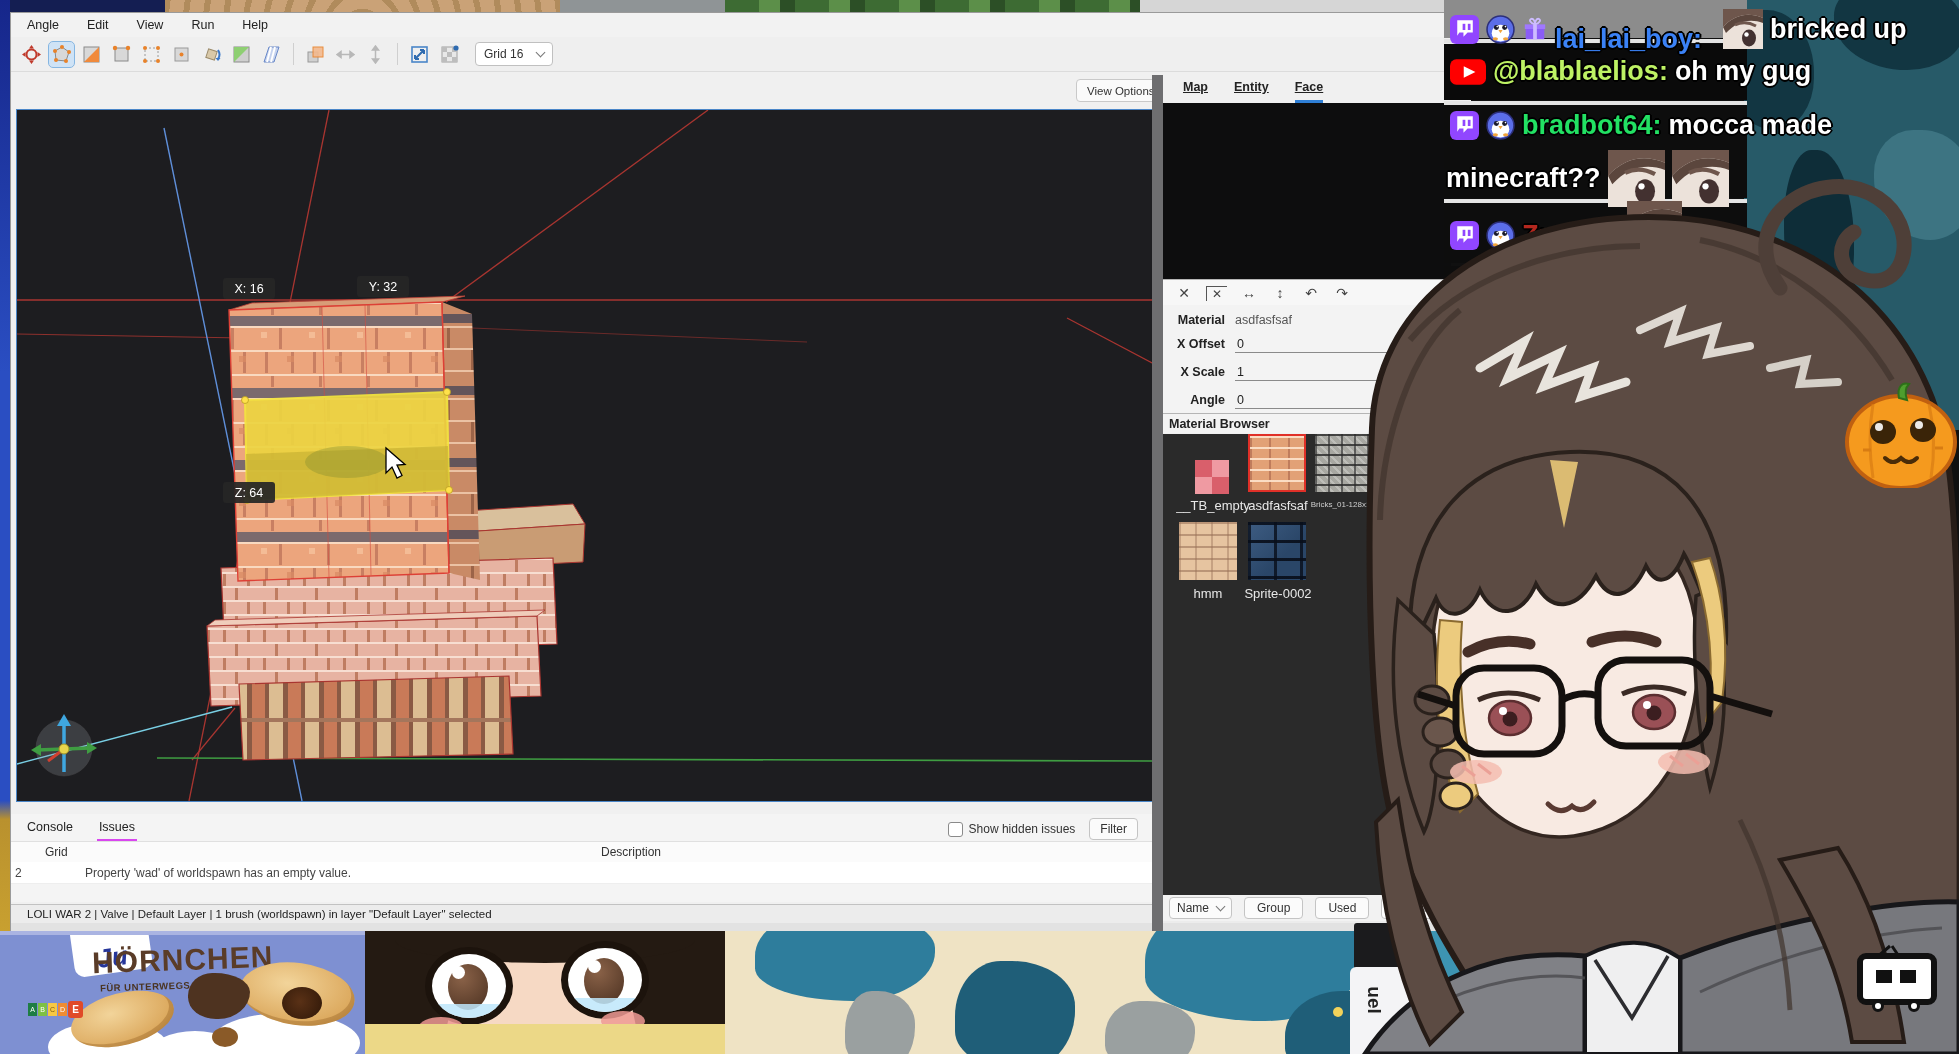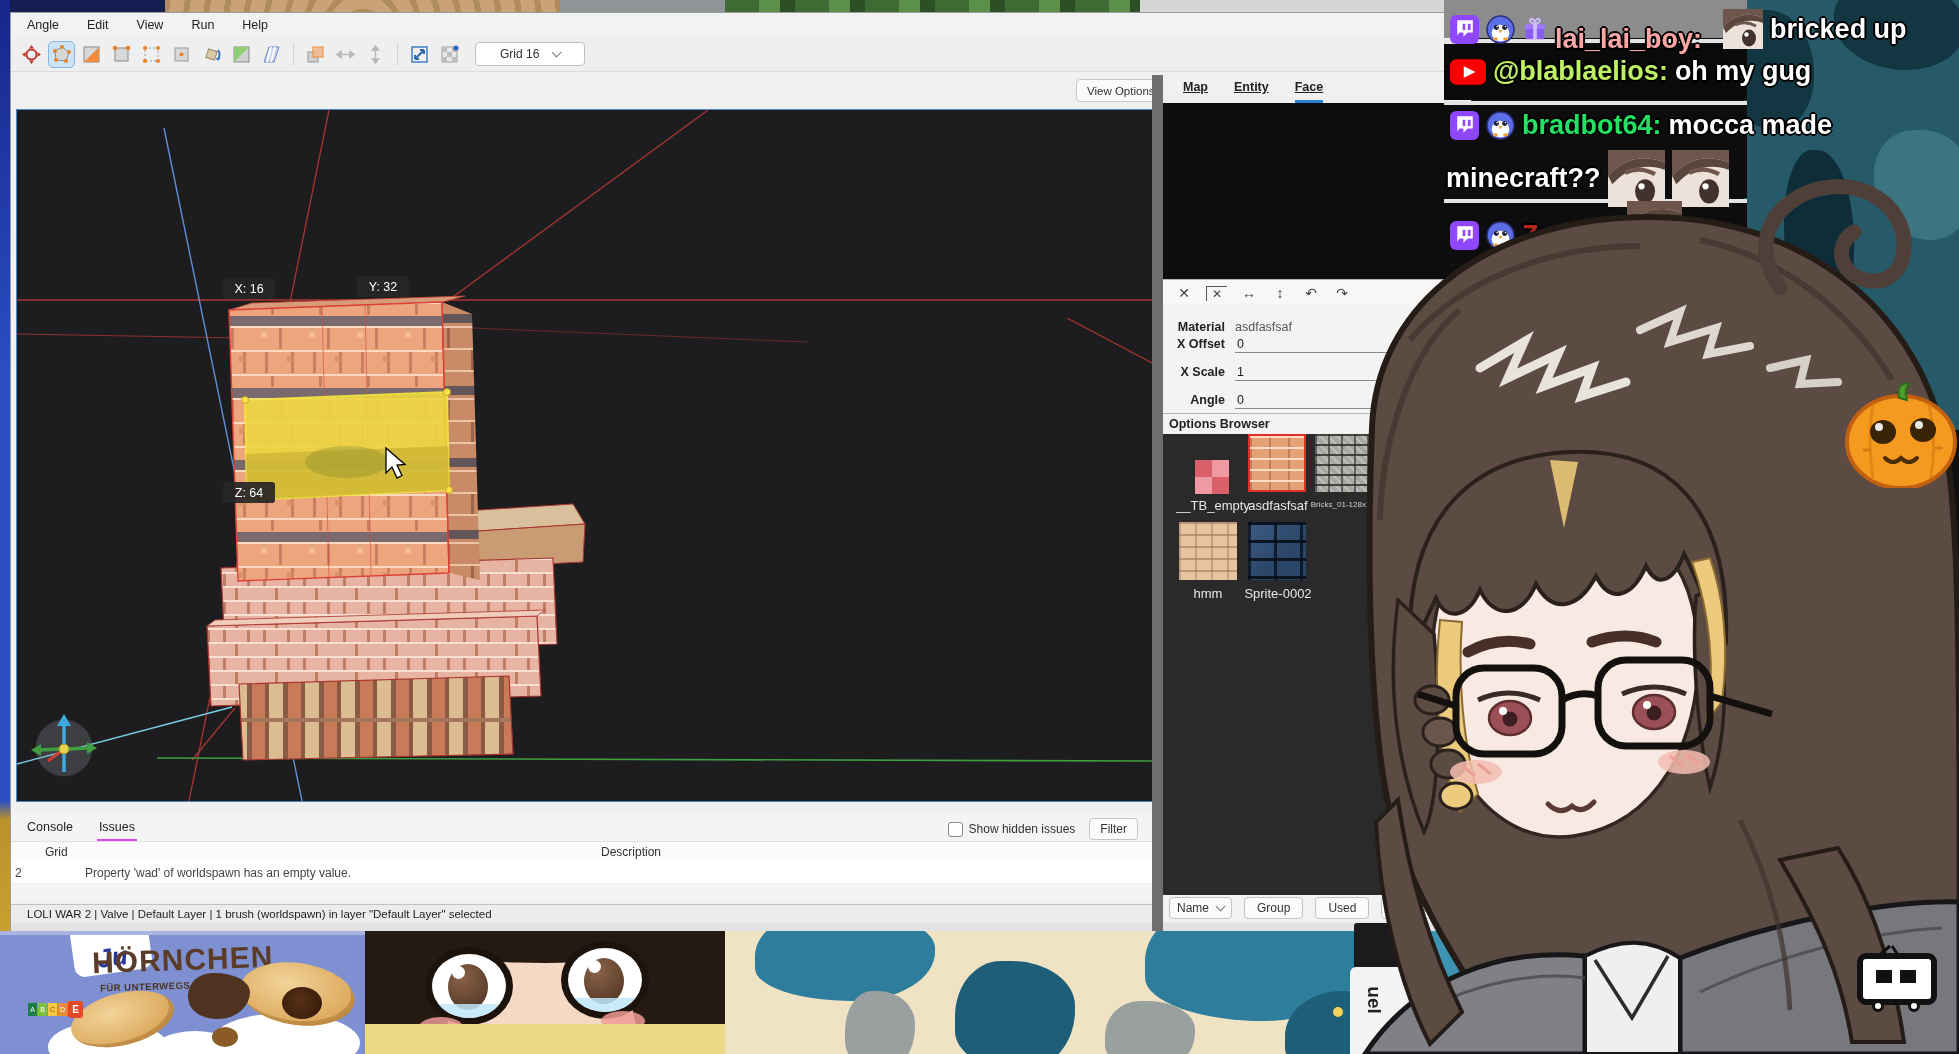--- a/index.html
+++ b/index.html
@@ -12,21 +12,21 @@
   .bg-top{top:0;height:13px;z-index:1;}
 
   
   .tb{left:10px;top:12px;width:1440px;height:919px;background:#f0f0f0;z-index:10;border:1px solid #9a9a9a;box-sizing:border-box;}
   .menubar{position:absolute;left:0;top:0;width:100%;height:24px;display:flex;align-items:center;gap:28px;padding-left:16px;font-size:12.5px;color:#222;background:#f2f2f2;}
   .menubar span{cursor:default;}
   .tbar{position:absolute;left:0;top:24px;width:100%;height:34px;background:#efefef;border-bottom:1px solid #dcdcdc;display:flex;align-items:center;padding-left:8px;gap:5px;}
   .tool{width:25px;height:25px;border-radius:4px;display:flex;align-items:center;justify-content:center;}
   .tool.active{background:#cfe3f6;outline:1px solid #85b6e2;}
   .tsep{width:1px;height:22px;background:#cfcfcf;margin:0 4px;}
-  .select{height:22px;background:#fff;border:1px solid #c0c0c0;border-radius:4px;display:flex;align-items:center;gap:14px;padding:0 24px;font-size:12px;color:#333;margin-left:8px;}
+  .select{height:22px;background:#fff;border:1px solid #c0c0c0;border-radius:4px;display:flex;align-items:center;gap:14px;padding:0 8px;font-size:12px;color:#333;margin-left:8px;}
   .chev{display:inline-block;width:6px;height:6px;border-right:1.5px solid #777;border-bottom:1.5px solid #777;transform:rotate(45deg);margin-top:-3px;}
   .chev.up{transform:rotate(-135deg);margin-top:3px;}
 
   .vob{left:1065px;top:66px;height:21px;padding:0 10px;background:#fafafa;border:1px solid #c9c9c9;border-radius:4px;font-size:11.5px;color:#333;display:flex;align-items:center;}
 
   .viewport{left:5px;top:96px;width:1137px;height:691px;background:#1d1d20;border:1px solid #4a86c8;box-sizing:content-box;}
 
   
   .rp-tabs{left:1152px;top:62px;width:288px;height:28px;background:#f0f0f0;display:flex;align-items:flex-end;gap:26px;padding-left:20px;font-size:12.5px;font-weight:bold;color:#222;}
   .rp-tab{padding-bottom:6px;border-bottom:3px solid transparent;text-decoration:underline;}
@@ -77,21 +77,21 @@
   .winfoot{left:0;top:910px;width:1440px;height:8px;background:#e2e2e2;}
 
   
   .teal{left:1744px;top:0;width:215px;height:430px;background:#275a68;z-index:18;overflow:hidden;}
   .blob{position:absolute;background:#123642;border-radius:45% 60% 50% 65%;}
   .chatrow{position:absolute;display:flex;align-items:center;gap:7px;z-index:20;white-space:nowrap;}
   .rowbg{position:absolute;z-index:19;}
   .cdiv{position:absolute;width:303px;height:4px;background:#e4e4e4;z-index:19;}
   .cname{font-weight:bold;font-size:27px;text-shadow:-2px 0 #000,2px 0 #000,0 -2px #000,0 2px #000,-1px -1px #000,1px 1px #000,1px -1px #000,-1px 1px #000;}
   .ctext{font-weight:bold;font-size:27px;color:#fff;text-shadow:-2px 0 #000,2px 0 #000,0 -2px #000,0 2px #000,-1px -1px #000,1px 1px #000,1px -1px #000,-1px 1px #000;}
-  .n-blue{color:#fca5a5;margin-top:21px;} .n-lblue{color:#bef264;} .n-green{color:#22e163;} .n-red{color:#b3271e;} .n-pink{color:#e84a98;}
+  .n-blue{color:#3b82f6;margin-top:21px;} .n-lblue{color:#bef264;} .n-green{color:#22e163;} .n-red{color:#b3271e;} .n-pink{color:#e84a98;}
   .badge{width:29px;height:29px;flex:none;} .badge.sm{width:26px;height:26px;}
   .ytb{width:36px;height:26px;flex:none;}
   .emote{flex:none;}
 
   .frag{position:absolute;z-index:21;}
 
   
   .strip{left:0;top:931px;width:1959px;height:123px;z-index:15;}
   .pkg{position:absolute;left:0;top:0;width:365px;height:123px;background:#7e90d2;overflow:hidden;border-top:4px solid #aab4e2;}
   .pkg-title{position:absolute;left:92px;top:8px;font-size:30px;font-weight:bold;color:#5a3c28;letter-spacing:1px;transform:rotate(-2deg);}
@@ -454,21 +454,21 @@
     <div class="abs facebar">
       <span class="fb-ic">✕</span>
       <span class="fb-ic" style="border-left:1.5px solid #555;border-top:1.5px solid #555;padding:0 1px;font-size:12px;">✕</span>
       <span class="fb-ic">↔</span>
       <span class="fb-ic">↕</span>
       <span class="fb-ic">↶</span>
       <span class="fb-ic">↷</span>
     </div>
 
     <div class="abs facepanel">
-      <div class="frow" style="top:4px;margin-top:7px;">
+      <div class="frow" style="top:4px;">
         <span class="flabel">Material</span>
         <span style="margin-left:10px;color:#555;">asdfasfsaf</span>
       </div>
       <div class="frow" style="top:28px;">
         <span class="flabel">X Offset</span>
         <span class="fval">
           <span>0</span>
           <span class="chev up"></span>
         </span>
         <span class="fpartial chev"></span>
@@ -484,21 +484,21 @@
       <div class="frow" style="top:84px;">
         <span class="flabel">Angle</span>
         <span class="fval">
           <span>0</span>
           <span class="chev up"></span>
         </span>
         <span class="fpartial chev"></span>
       </div>
     </div>
 
-    <div class="abs mb-title">Options Browser</div>
+    <div class="abs mb-title">Material Browser</div>
 
     <div class="abs mb">
       <div class="thumb tex-checker" style="left:32px;top:26px;width:34px;height:34px;"></div>
       <div class="tlabel" style="left:8px;top:64px;width:84px;">__TB_empty</div>
 
       <div class="thumb sel tex-brick1" style="left:85px;top:0px;width:58px;height:58px;"></div>
       <div class="tlabel" style="left:78px;top:64px;width:74px;">asdfasfsaf</div>
 
       <div class="thumb tex-stone" style="left:152px;top:0px;width:58px;height:58px;"></div>
       <div class="tlabel small" style="left:146px;top:66px;width:72px;">Bricks_01-128x128</div>

